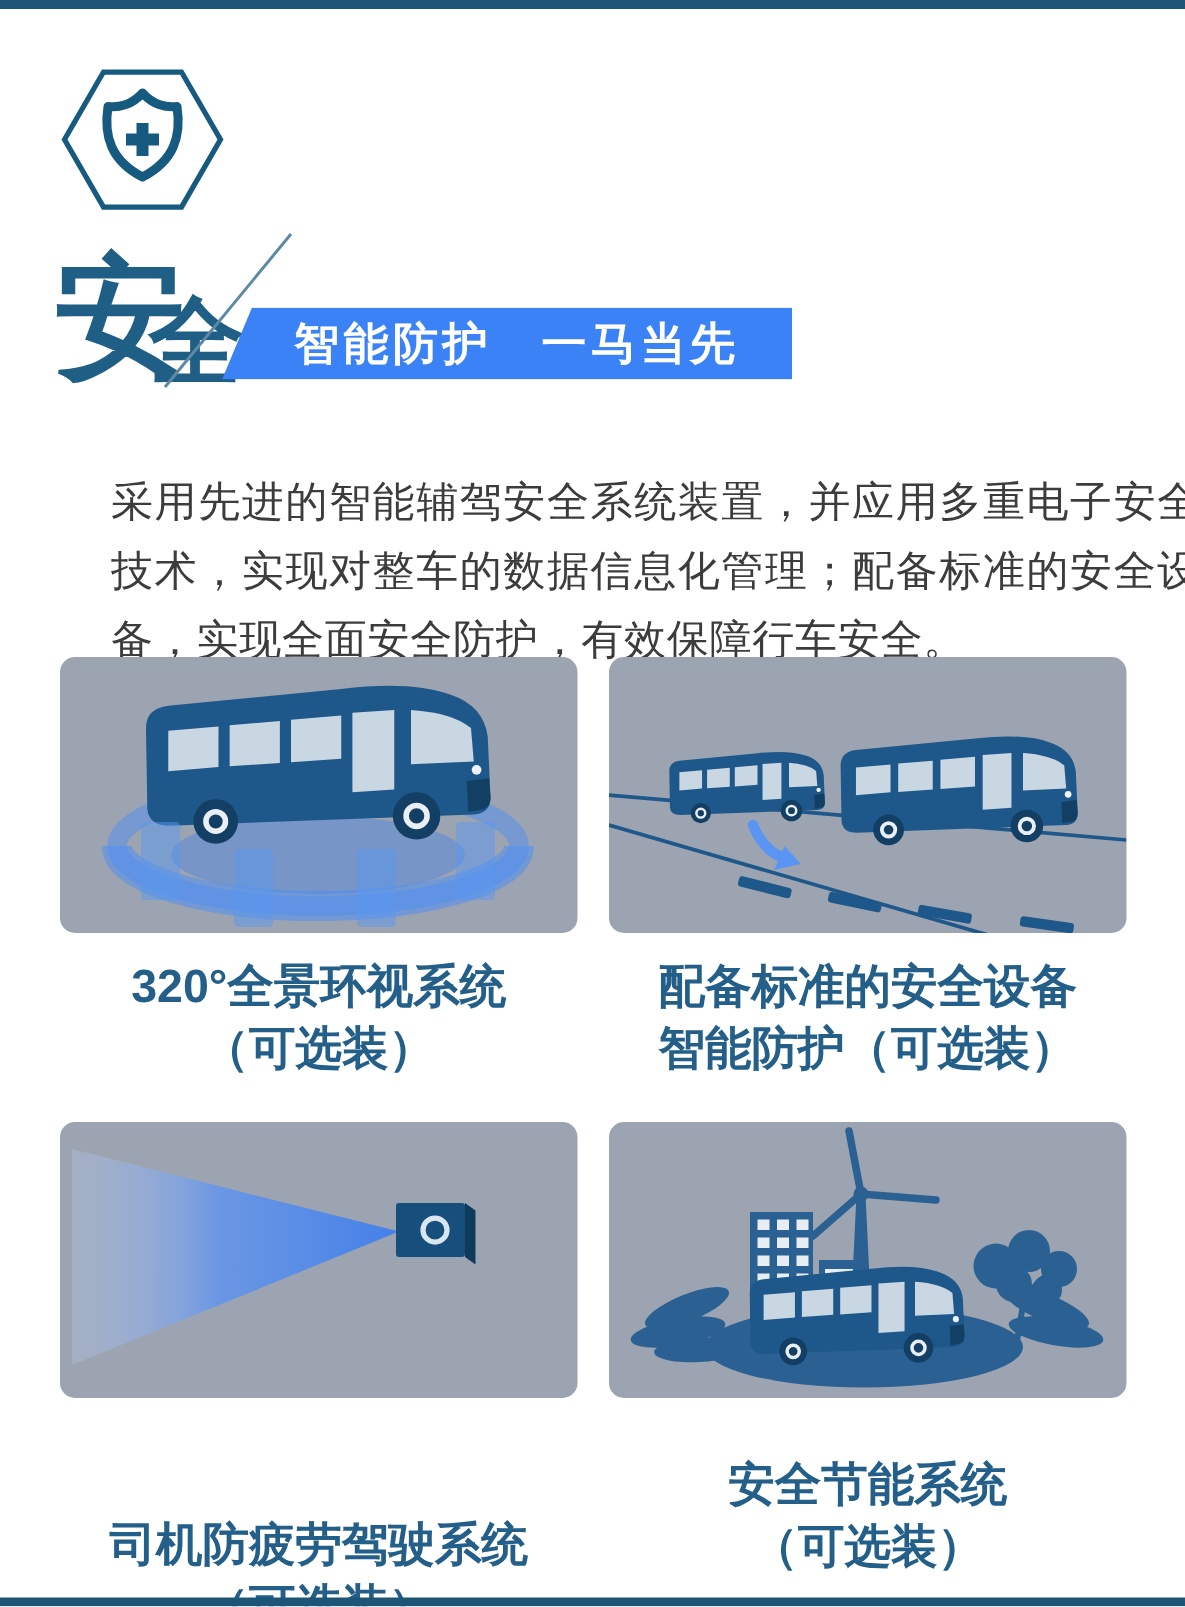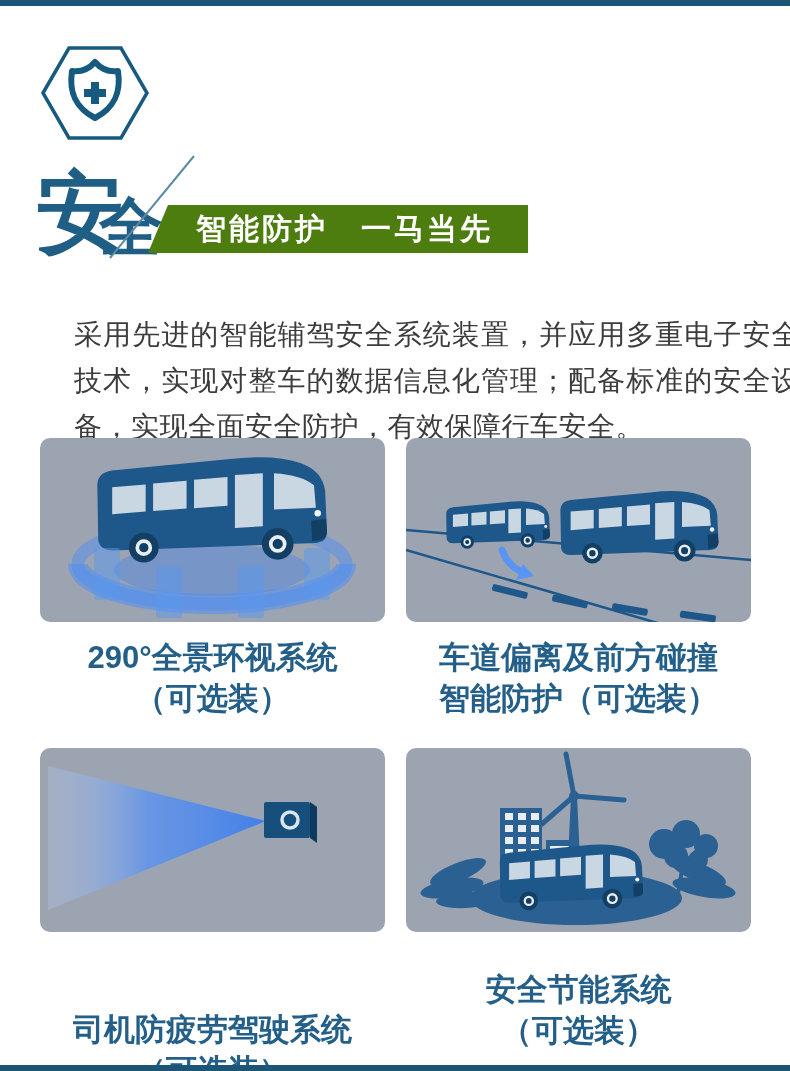--- a/index.html
+++ b/index.html
@@ -9,21 +9,21 @@
   .edge-bar.top{top:0;}
   .edge-bar.bottom{bottom:0;}
 
   
   .shield{position:absolute;left:40px;top:45px;width:110px;height:96px;}
   .title-char-1{position:absolute;left:36px;top:170px;font-family:"Liberation Serif",serif;
         font-size:88px;line-height:1;color:#1f5f86;font-weight:700;}
   .title-char-2{position:absolute;left:99px;top:196px;font-family:"Liberation Serif",serif;
         font-size:64px;line-height:1;color:#1f5f86;font-weight:700;}
   .slash{position:absolute;left:104px;top:152px;width:96px;height:112px;}
-  .banner{position:absolute;left:148px;top:205px;width:380px;height:48px;background:#4d7c0f;
+  .banner{position:absolute;left:148px;top:205px;width:380px;height:48px;background:#3b82f6;
         clip-path:polygon(20px 0,100% 0,100% 100%,0 100%);
         display:flex;align-items:center;box-sizing:border-box;padding-left:48px;}
   .banner span{color:#ffffff;font-family:"Liberation Serif",serif;font-size:30px;
         letter-spacing:3px;font-weight:700;white-space:nowrap;}
 
   
   .intro{position:absolute;left:38px;top:284px;width:726px;font-size:28px;line-height:46px;
         color:#3c3c3c;letter-spacing:0.5px;text-align:justify;margin-left:36px;}
 
   
@@ -183,25 +183,25 @@
         <ellipse cx="60" cy="152" rx="30" ry="8" transform="rotate(-3 60 152)"></ellipse>
         <ellipse cx="292" cy="124" rx="30" ry="9" transform="rotate(22 292 124)"></ellipse>
         <ellipse cx="298" cy="140" rx="32" ry="9" transform="rotate(10 298 140)"></ellipse>
       </g>
       <ellipse cx="170" cy="150" rx="106" ry="27" fill="#2b6093"></ellipse>
       <use href="#bus-shape" transform="translate(88,92) scale(0.58)"></use>
     </svg>
   </div>
 
   <div class="caption" id="cap-1">
-    <div>290°全景环视系统</div>
+    <div>320°全景环视系统</div>
     <div>（可选装）</div>
   </div>
   <div class="caption" id="cap-2">
-    <div>车道偏离及前方碰撞</div>
+    <div>配备标准的安全设备</div>
     <div>智能防护（可选装）</div>
   </div>
   <div class="caption" id="cap-3">
     <div>司机防疲劳驾驶系统</div>
     <div>（可选装）</div>
   </div>
   <div class="caption" id="cap-4">
     <div>安全节能系统</div>
     <div>（可选装）</div>
   </div>

